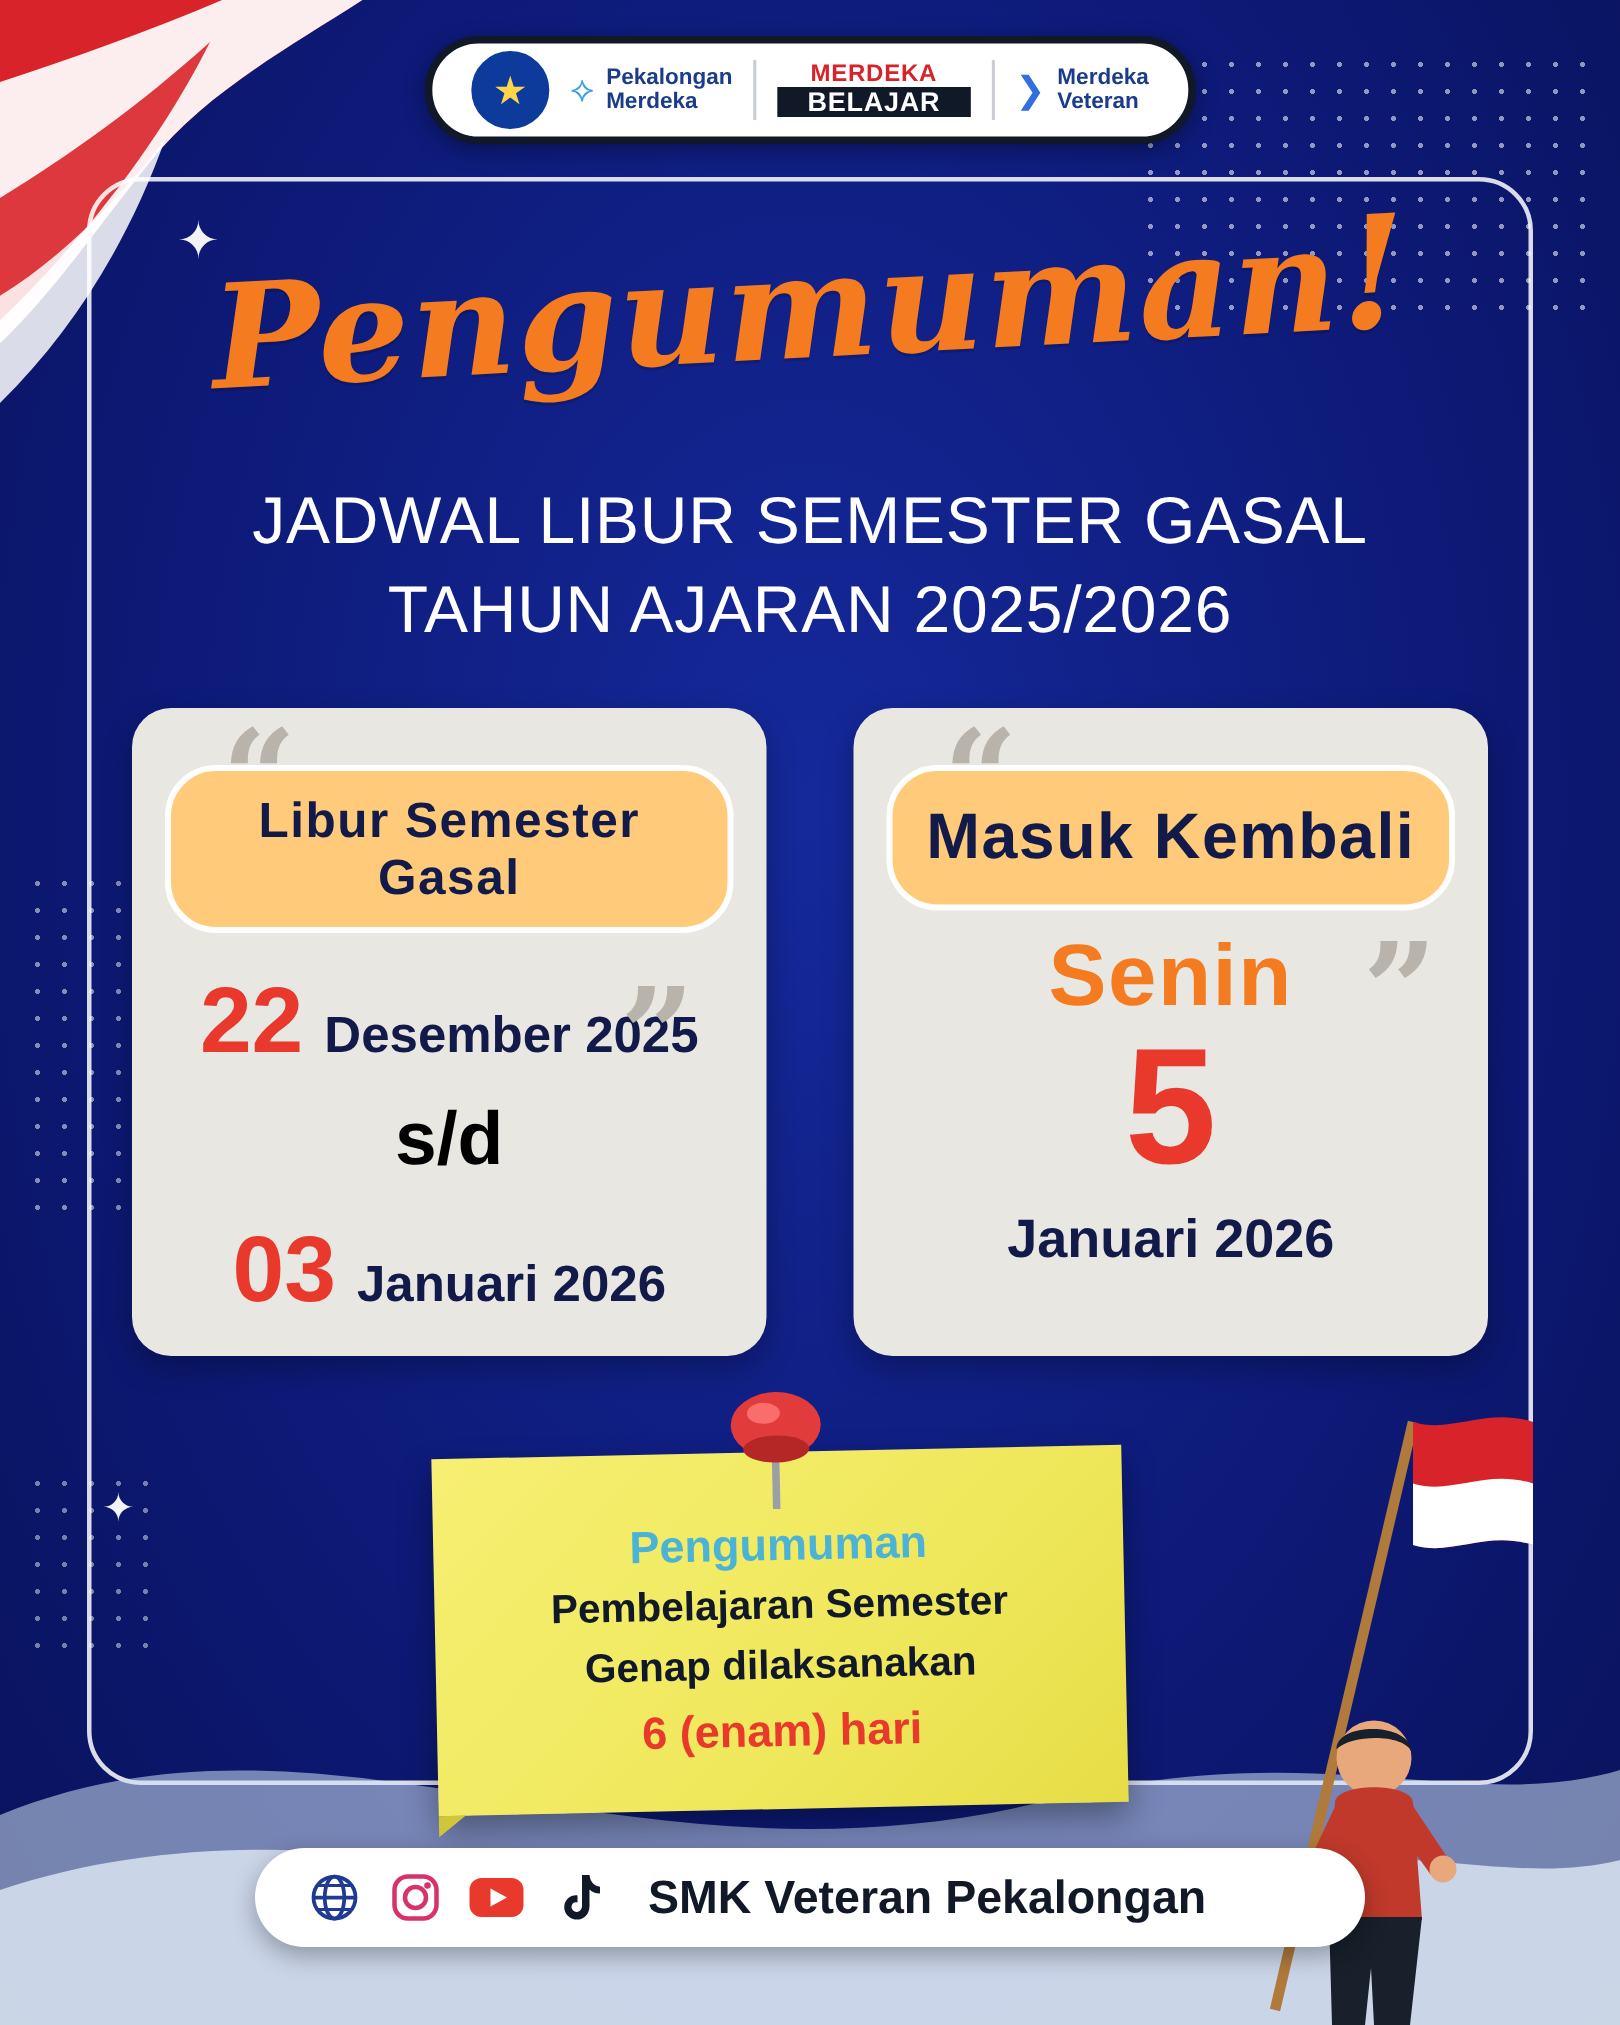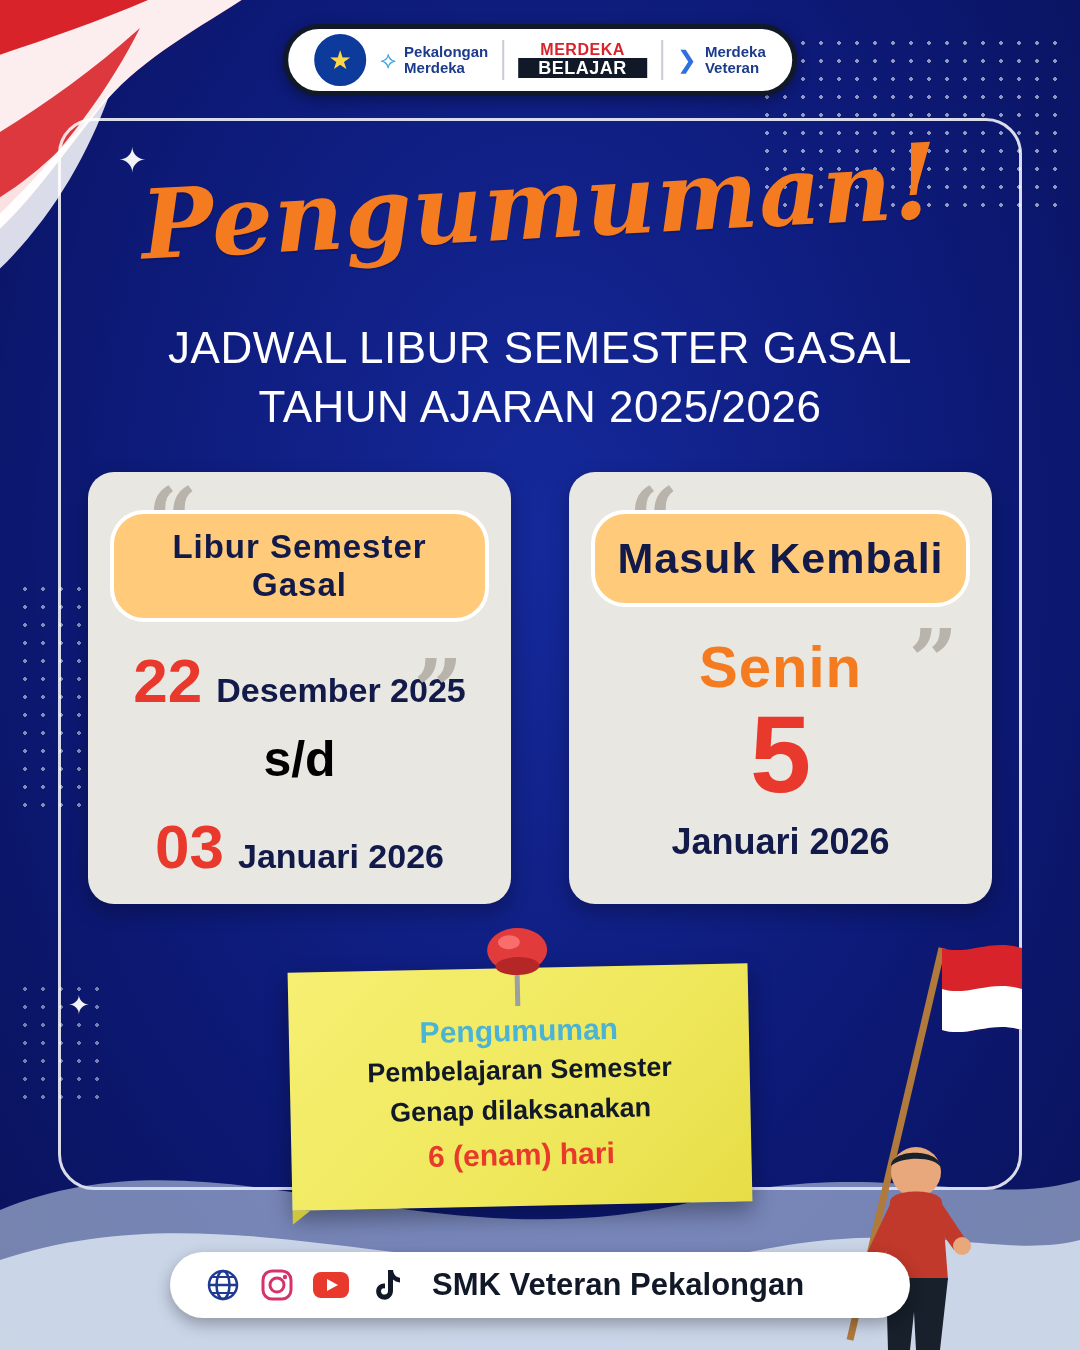--- a/index.html
+++ b/index.html
@@ -149,21 +149,21 @@
     color: #e8392c; font-size: 62px; font-weight: bold; line-height: 1;
   }
   .date-text { color: #121a4a; font-size: 34px; font-weight: bold; }
   .sd {
     text-align: center; color: #000000; font-size: 50px; font-weight: bold;
     margin-top: 18px;
   }
 
   .senin {
     text-align: center; color: #f47b20; font-size: 58px; font-weight: bold;
-    margin-top: 26px; letter-spacing: 1px;
+    margin-top: 10px; letter-spacing: 1px;
   }
   .five {
     text-align: center; color: #e8392c; font-size: 110px; font-weight: bold;
     line-height: .95; margin-top: 2px;
   }
   .jan {
     text-align: center; color: #121a4a; font-size: 36px; font-weight: bold;
     margin-top: 14px;
   }
 
@@ -186,21 +186,21 @@
   .note-hi { color: #e8392c; font-size: 30px; font-weight: bold; margin-top: 10px; }
 
   .pin { position: absolute; left: 50%; transform: translateX(-50%); top: -52px; }
 
   
   .flagman { position: absolute; right: 40px; bottom: 0; width: 250px; height: 430px; }
 
   
   .footer {
     position: absolute; left: 50%; transform: translateX(-50%);
-    bottom: 32px;
+    bottom: 52px;
     background: #ffffff;
     border-radius: 40px;
     height: 66px; min-width: 740px;
     display: flex; align-items: center; gap: 16px;
     padding: 0 34px;
     box-shadow: 0 6px 16px rgba(0,0,0,.3);
   }
   .ficon { width: 38px; height: 38px; display: flex; align-items: center; justify-content: center; }
   .footer-text {
     font-size: 31px; font-weight: bold; color: #111827; margin-left: 12px;

